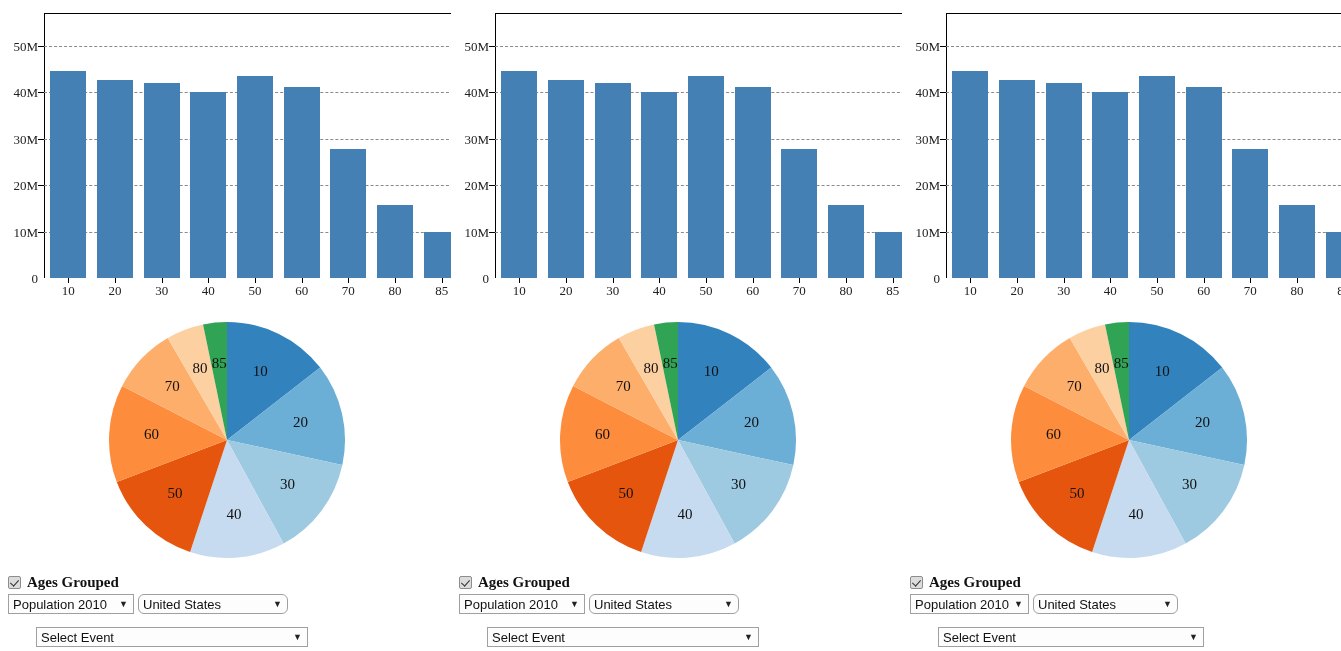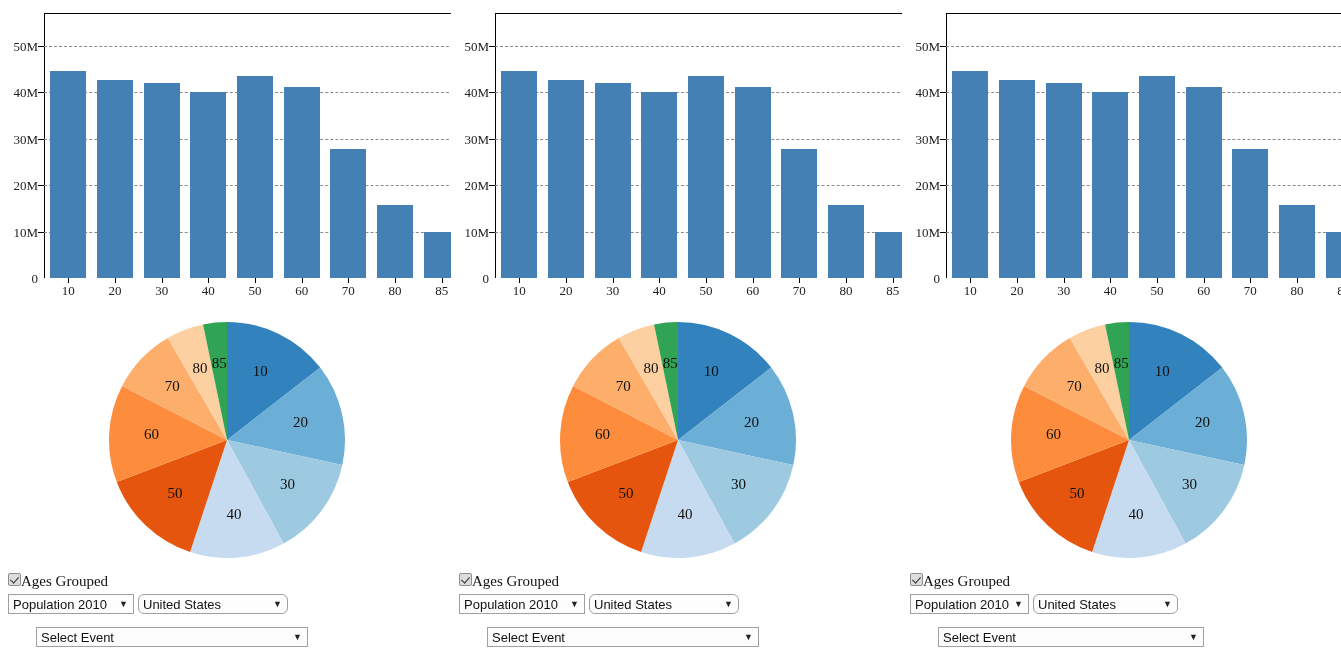--- a/index.html
+++ b/index.html
@@ -136,21 +136,24 @@
   
   .controls {
     position: absolute;
     left: 8px;
     top: 573px;
     width: 440px;
   }
 
   .ctl-row1 {
     display: flex;
+    align-items: center;
+    gap: 6px;
     height: 18px;
+    font-weight: bold;
   }
 
   .chk {
     width: 13px;
     height: 13px;
     border: 1px solid #8d8d8d;
     background: #dcdcdc;
     border-radius: 2px;
     position: relative;
     box-sizing: border-box;

